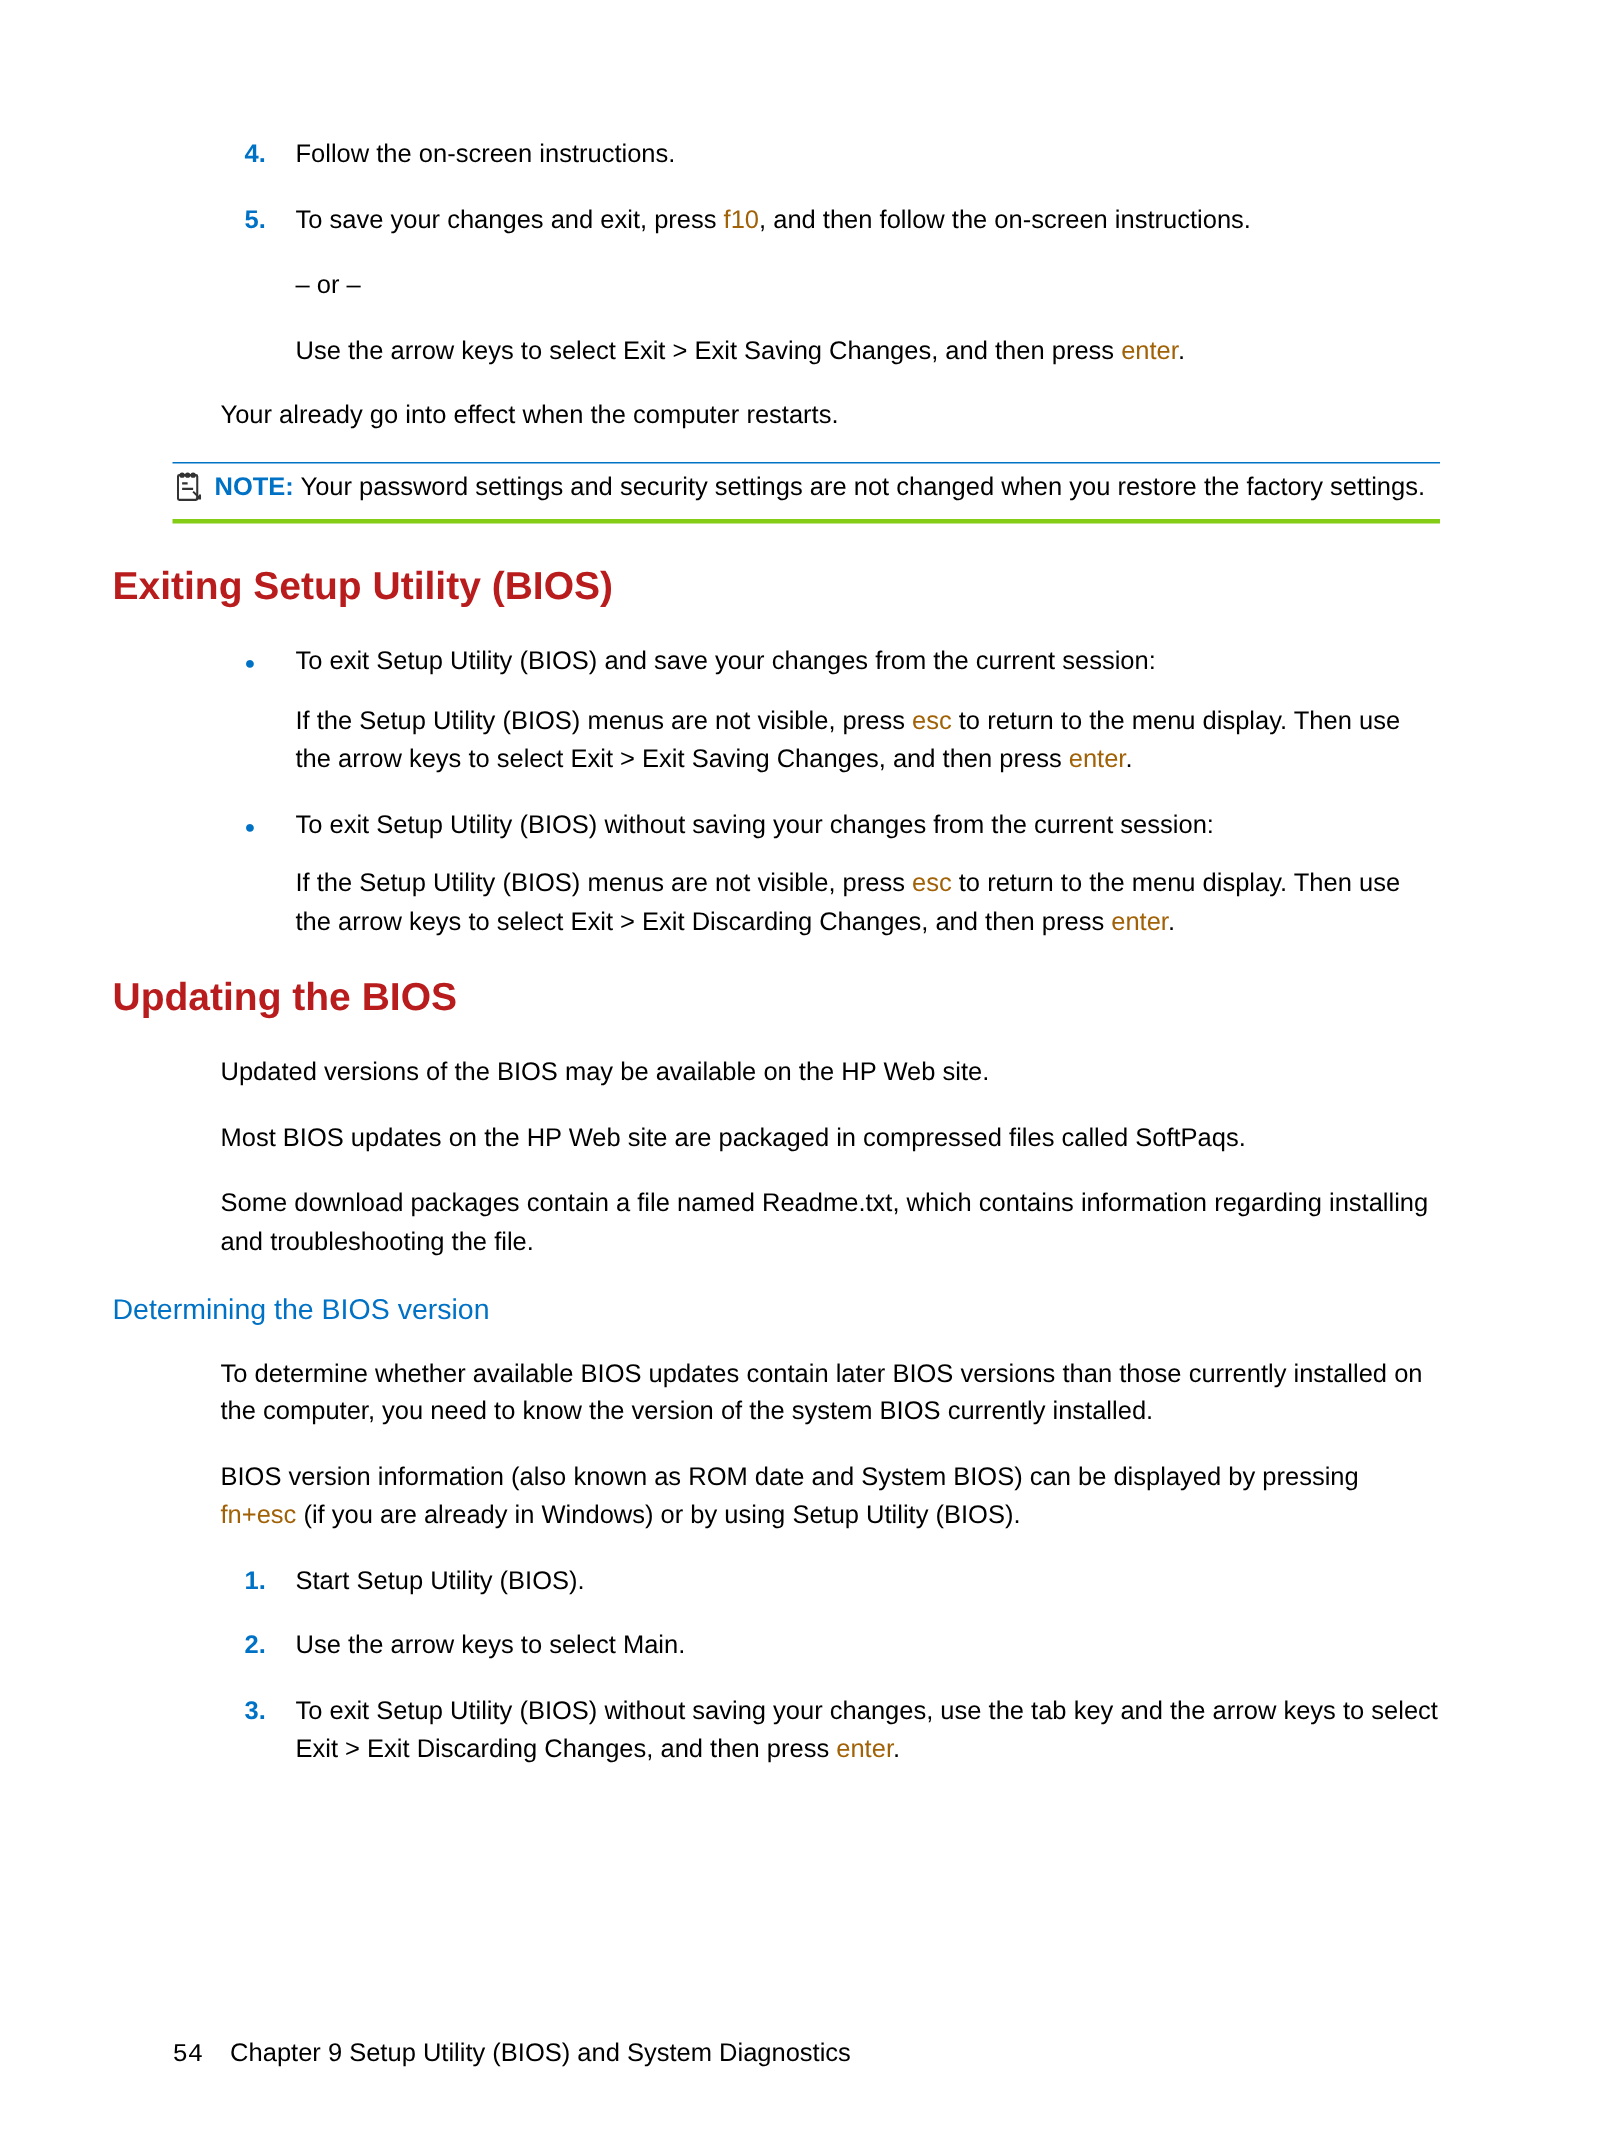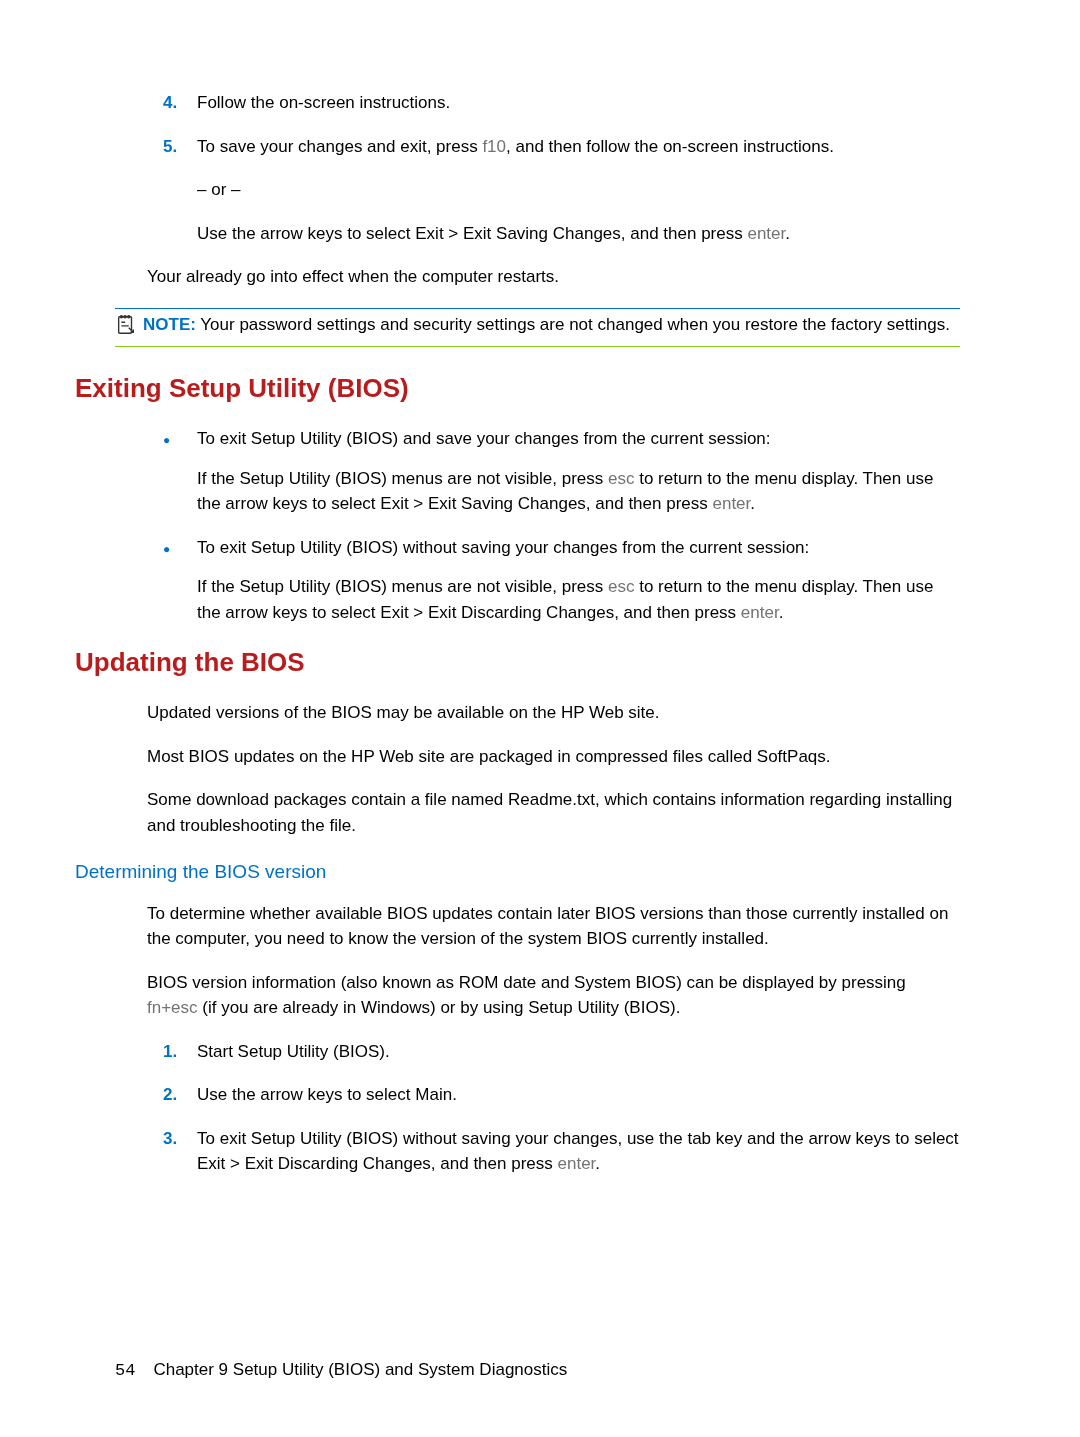--- a/index.html
+++ b/index.html
@@ -28,24 +28,24 @@
 }
 .ol-body { flex: 1; }
 .sub-para {
   margin-left: 82px;
   margin-bottom: 18px;
 }
 .body-para {
   margin-left: 32px;
   margin-bottom: 18px;
 }
-.key { color: #737373; text-align: center; }
+.key { color: #a16207; text-align: center; }
 .note-box {
   border-top: 1px solid #0072c6;
-  border-bottom: 1px solid #84cc16;
+  border-bottom: 3px solid #84cc16;
   margin: 4px 0 22px 0;
   display: flex;
   padding: 3px 0;
 }
 .note-icon {
   width: 28px;
   flex-shrink: 0;
   font-size: 17px;
   color: #333;
   padding-top: 2px;

